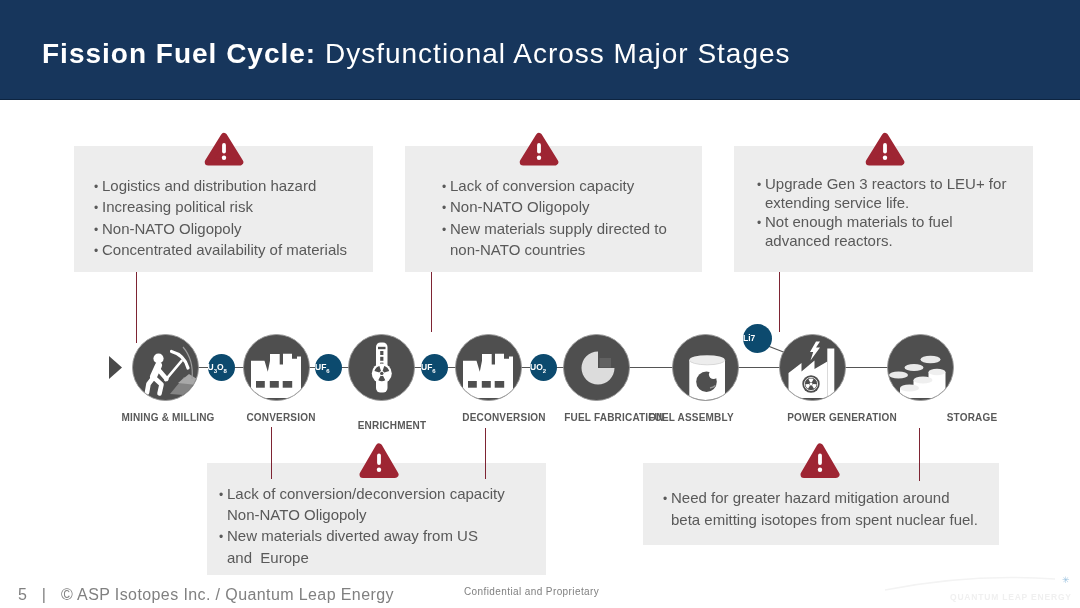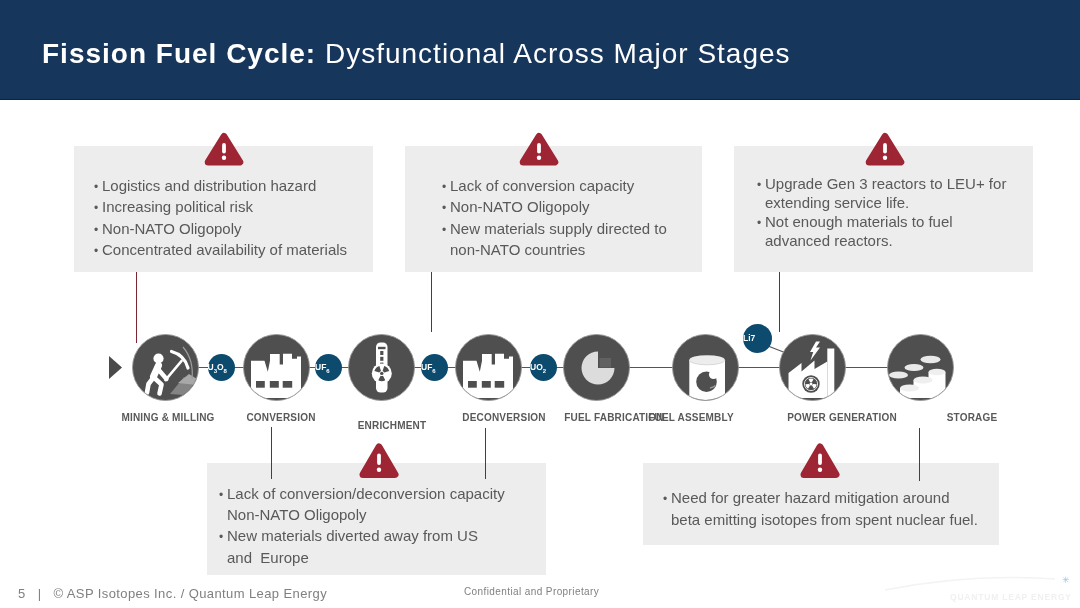--- a/index.html
+++ b/index.html
@@ -11,21 +11,21 @@
   #title{left:42px;top:37.5px;color:#fff;font-size:28px;letter-spacing:1px;white-space:nowrap;}
   .box{background:#ededed;}
   .vline{width:1px;background:#7e2433;}
   .btxt{font-size:15px;color:#595959;line-height:20.3px;white-space:nowrap;}
   .btxt .b{display:inline-block;width:8px;font-size:12px;}
   .nlabel{font-weight:bold;font-size:10px;color:#595959;letter-spacing:0.2px;
           white-space:nowrap;transform:translateX(-50%);}
   .mini{width:27px;height:27px;border-radius:50%;background:#0c4a6e;color:#fff;
         font-weight:bold;font-size:8.5px;line-height:27px;}
   .mini sub{font-size:6px;}
-  #footer{left:18px;top:586px;font-size:13px;letter-spacing:0.4px;color:#808080;}
+  #footer{left:18px;top:586px;font-size:16px;letter-spacing:0.4px;color:#808080;}
   #conf{left:464px;top:586px;font-size:10px;letter-spacing:0.4px;color:#808080;text-align:right;}
 </style>
 </head>
 <body>
 <div id="page">
   <div class="abs" id="hdr"></div>
   <div class="abs" id="title"><b>Fission Fuel Cycle:</b> Dysfunctional Across Major Stages</div>
 
   <div class="abs box" style="left:74px;top:146px;width:299px;height:126px;"></div>
   <div class="abs box" style="left:405px;top:146px;width:297px;height:126px;"></div>

